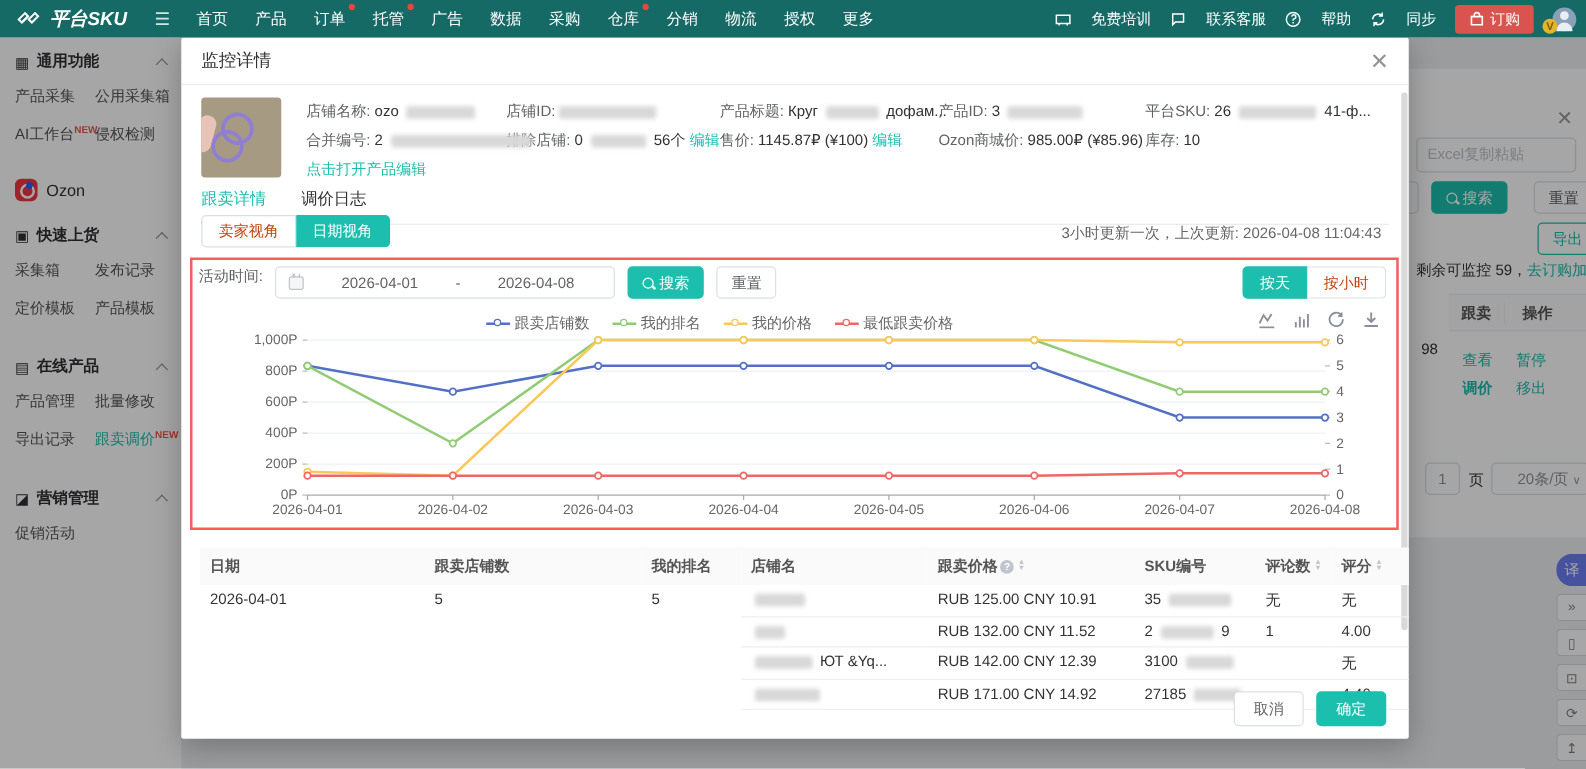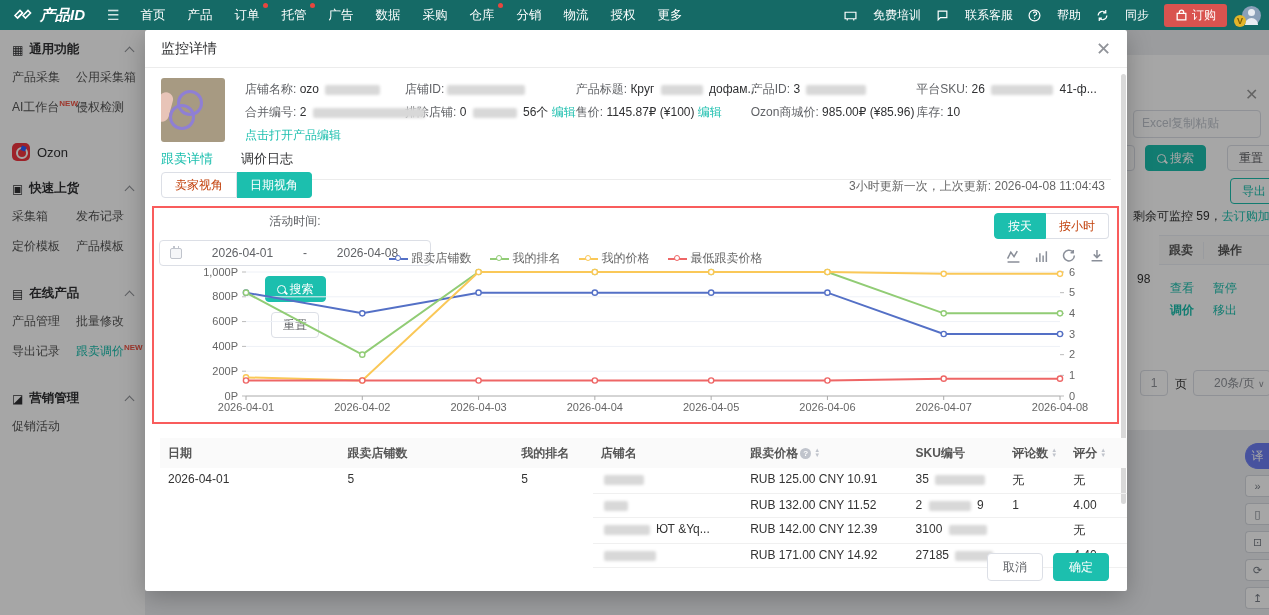--- a/index.html
+++ b/index.html
@@ -82,21 +82,21 @@
 
   .seg { display:inline-flex; }
   .seg .seg-btn { height:26px; line-height:24px; padding:0 13px; border:1px solid #dcdfe6; background:#fff; color:#c2410c; cursor:pointer; font-size:12px; }
   .seg .seg-btn:first-child { border-radius:4px 0 0 4px; }
   .seg .seg-btn:last-child { border-radius:0 4px 4px 0; border-left:none; }
   .seg .seg-btn.active { background:#1cbfae; border-color:#1cbfae; color:#fff; }
   .view-toggle { position:absolute; top:142px; left:16px; }
   .update-note { position:absolute; top:148px; right:22px; color:#666; font-size:12px; }
 
   .red-box { position:absolute; top:176px; left:7px; width:967px; height:218px; border:2px solid #f95c5c; }
-  .filter-row { position:absolute; top:5px; left:5px; display:flex; align-items:center; gap:10px;flex-direction:column; }
+  .filter-row { position:absolute; top:5px; left:5px; display:flex; gap:10px; }
   .filter-lbl { color:#606266; }
   .date-range { display:flex; align-items:center; gap:8px; border:1px solid #dcdfe6; border-radius:4px; height:26px; padding:0 10px; width:272px; color:#606266; }
   .cal-icon { width:12px; height:11px; border:1px solid #c0c4cc; border-radius:2px; position:relative; background:#f5f6f8; }
   .cal-icon::before { content:""; position:absolute; top:-3px; left:2px; width:1.5px; height:3px; background:#c0c4cc; }
   .cal-icon::after { content:""; position:absolute; top:-3px; right:2px; width:1.5px; height:3px; background:#c0c4cc; }
   .date-txt { flex:1; text-align:center; }
   .gran-toggle { position:absolute; top:5px; right:8px; }
   .chart-tools { position:absolute; top:41px; right:12px; display:flex; gap:13px; color:#8a8f99; }
   .chart-tools .tool { width:15px; height:14px; cursor:pointer; }
   .legend { position:absolute; top:42px; left:0; right:120px; display:flex; justify-content:center; gap:18px; }
@@ -121,21 +121,21 @@
 </head>
 <body>
 
 <div class="topnav">
   <div class="brand">
     <svg width="22" height="15" viewBox="0 0 22 15">
       <path d="M3 7.5 L8 2.5 L10.5 5 L5.5 10 Z" fill="none" stroke="#fff" stroke-width="1.6"></path>
       <path d="M11 7.5 L16 2.5 L18.5 5 L13.5 10 Z" fill="none" stroke="#fff" stroke-width="1.6"></path>
       <path d="M5.5 10 L10.5 5" stroke="#fff" stroke-width="1.6"></path>
     </svg>
-    <span>产品ID</span>
+    <span>平台SKU</span>
   </div>
   <span class="hamburger">☰</span>
   <div class="nav-items" id="nav-items">
       <div class="nav-item"><span>首页</span></div>
       <div class="nav-item"><span>产品</span></div>
       <div class="nav-item"><span>订单</span><span class="dot"></span></div>
       <div class="nav-item"><span>托管</span><span class="dot"></span></div>
       <div class="nav-item"><span>广告</span></div>
       <div class="nav-item"><span>数据</span></div>
       <div class="nav-item"><span>采购</span></div>

